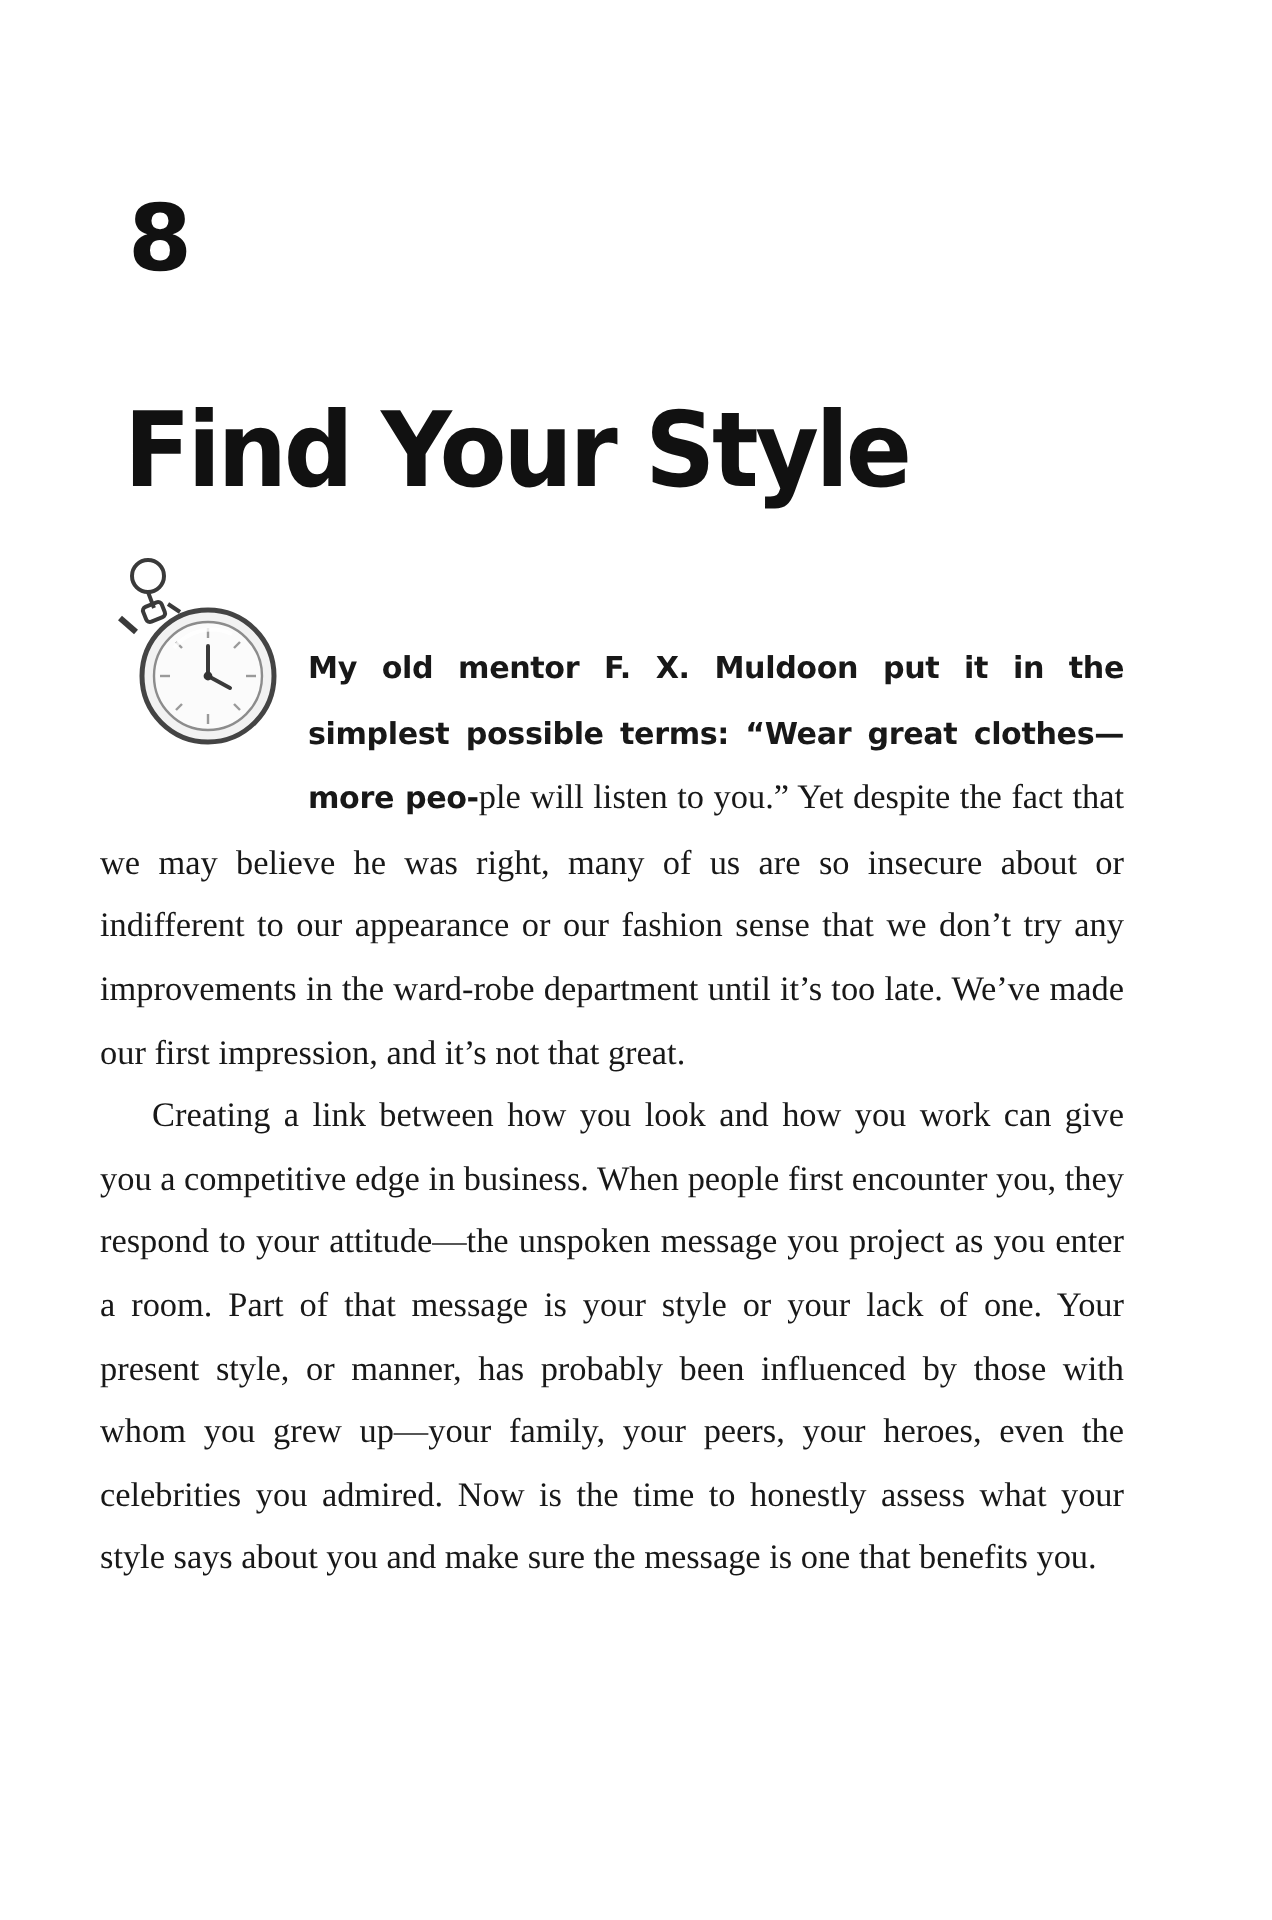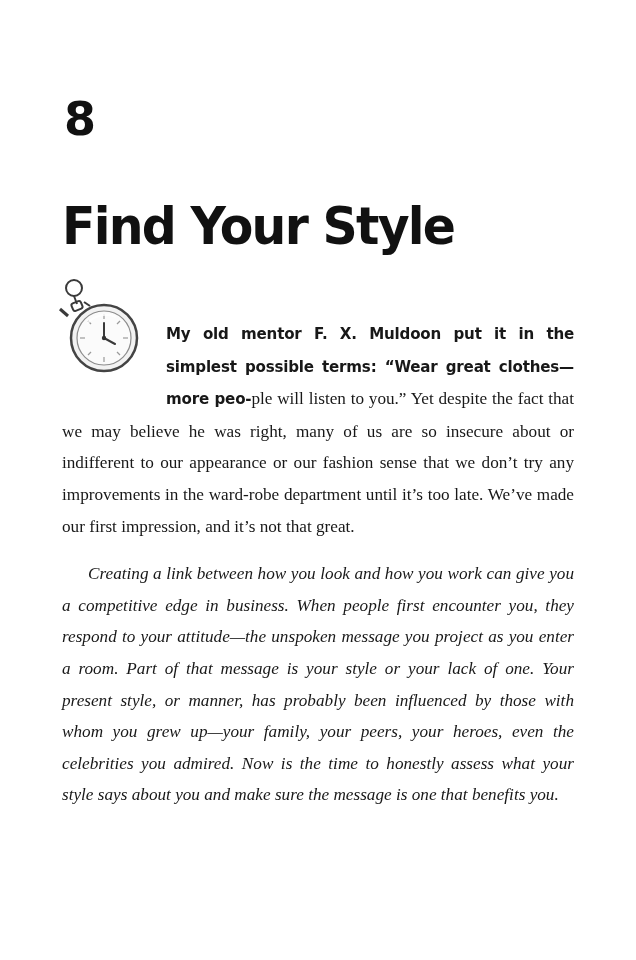--- a/index.html
+++ b/index.html
@@ -50,41 +50,40 @@
   .ornament {
     position: absolute;
     left: 54px;
     top: 276px;
     width: 96px;
     height: 110px;
   }
 
   .body-block {
     position: absolute;
-    left: 62px;
+    left: 50px;
     top: 318px;
     width: 512px;
   }
   .para {
     font-family: "Liberation Serif", serif;
     font-size: 17.2px;
     line-height: 31.6px;
     text-align: justify;
     color: #181818;
     margin: 0;
     -webkit-hyphens: manual;
     hyphens: manual;
   }
   .para.first {
     text-indent: 0;
   }
   .para.indent {
     text-indent: 26px;
-    margin-top: 16px;
-    font-style: italic;
+    margin-top: 0;
   }
   
   .drop-float {
     float: left;
     width: 104px;
     height: 92px;
   }
   .lead {
     font-family: "DejaVu Sans", sans-serif;
     font-weight: bold;

